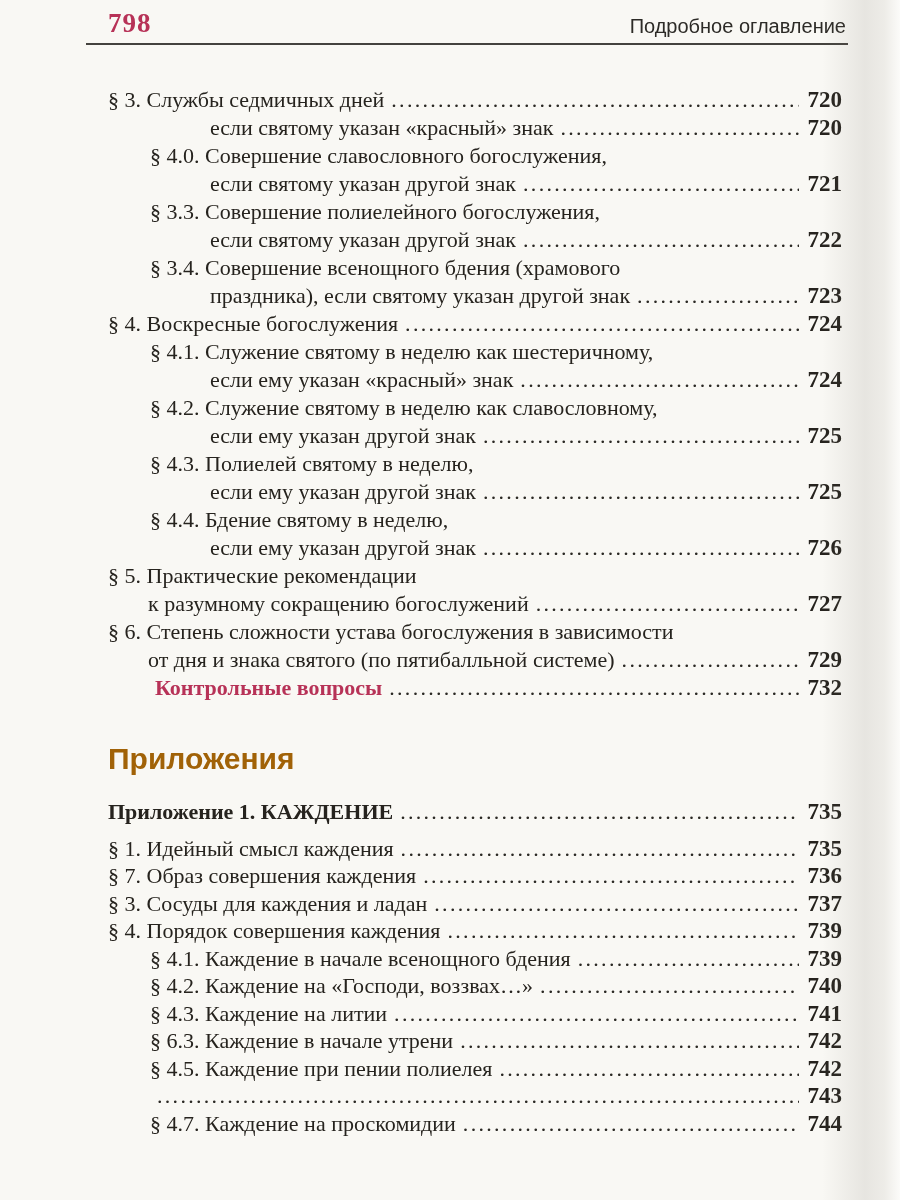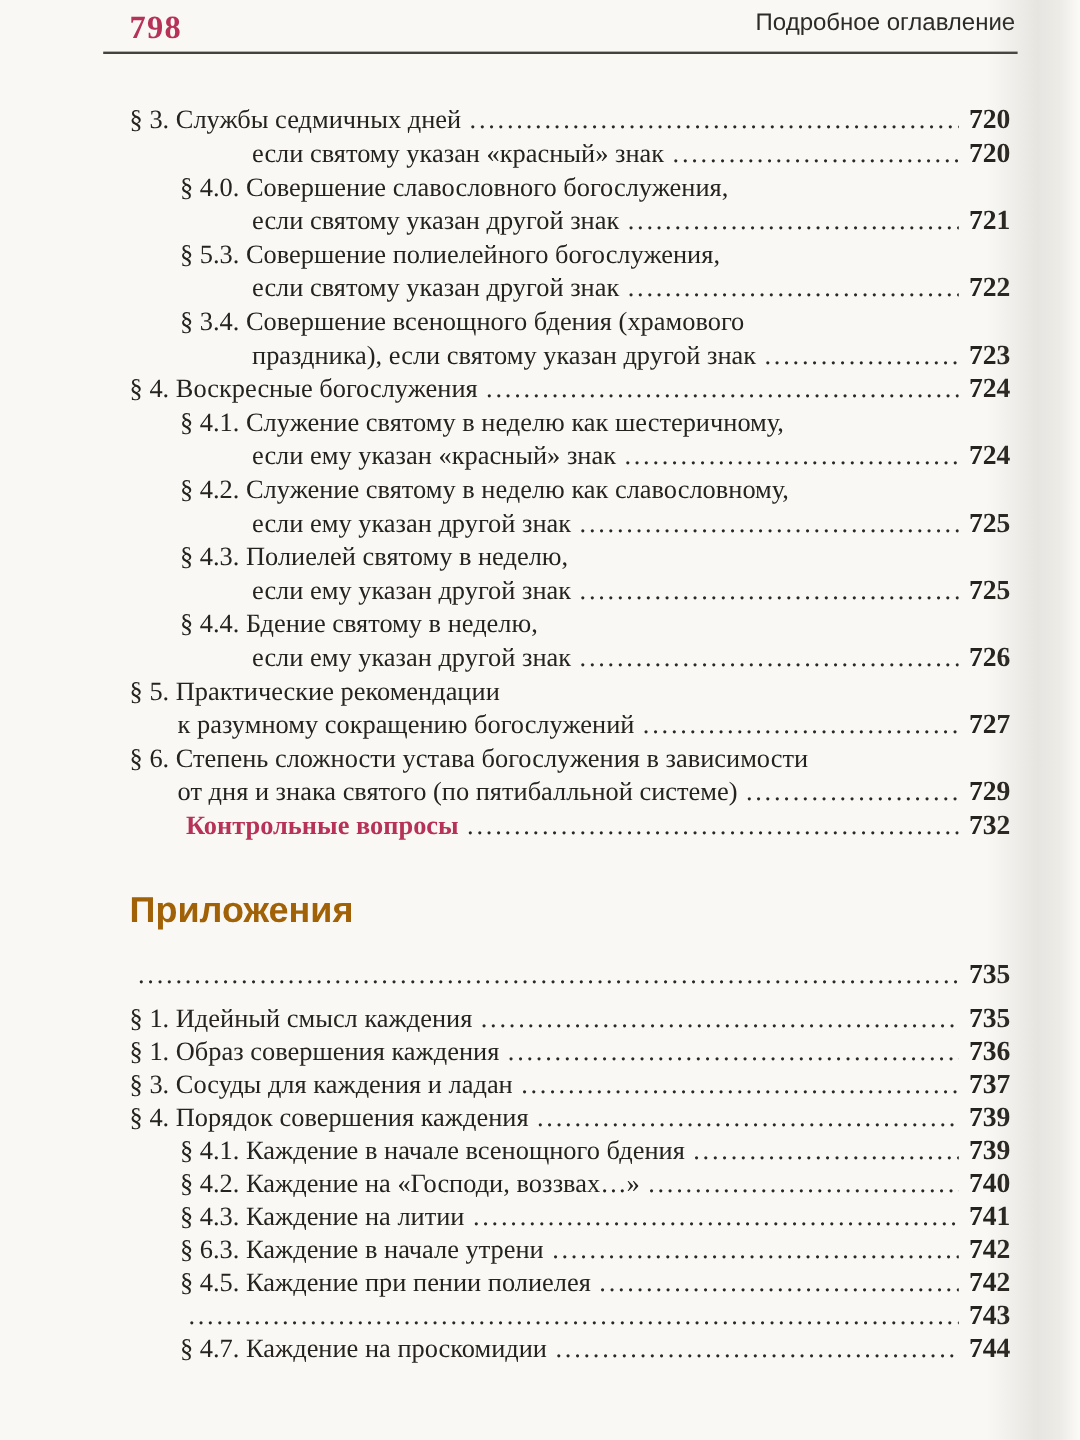--- a/index.html
+++ b/index.html
@@ -24,21 +24,21 @@
       rgba(135,130,122,0.16) 55%,
       rgba(135,130,122,0.10) 80%,
       rgba(255,255,255,0.45) 100%);
     pointer-events: none;
   }
 
   
   .header {
     margin: 8px 52px 0 86px;
     padding: 0 2px 5px 22px;
-    display: flex; justify-content: space-between; align-items: flex-start;
+    display: flex; justify-content: space-between; align-items: flex-end;
     border-bottom: 2px solid #44423e;
   }
   .page-num {
     font-weight: 700; font-size: 27px; line-height: 30px;
     letter-spacing: 1px;
   }
   .running-title {
     font-family: "Liberation Sans", "DejaVu Sans", sans-serif;
     font-size: 20px; color: #2d2b27;
   }
@@ -109,21 +109,21 @@
 
   </div>
 
   <div class="row ind-2">
     <span class="label">если святому указан другой знак</span>
     <span class="dots"></span>
     <span class="pagenum">721</span>
   </div>
 
   <div class="row ind-1">
-    <span class="label">§ 5.3. Совершение полиелейного богослужения,</span>
+    <span class="label">§ 3.3. Совершение полиелейного богослужения,</span>
 
   </div>
 
   <div class="row ind-2">
     <span class="label">если святому указан другой знак</span>
     <span class="dots"></span>
     <span class="pagenum">722</span>
   </div>
 
   <div class="row ind-1">
@@ -213,32 +213,33 @@
     <span class="label" style="color: rgb(183, 50, 87);">Контрольные вопросы</span>
     <span class="dots"></span>
     <span class="pagenum">732</span>
   </div>
 </section>
 
     <h2 class="appendix-heading">Приложения</h2>
 
     <section id="toc-appendix" class="appendix">
   <div class="row boldrow">
+    <span class="label">Приложение 1. КАЖДЕНИЕ</span>
     <span class="dots"></span>
     <span class="pagenum">735</span>
   </div>
 
   <div class="row">
     <span class="label">§ 1. Идейный смысл каждения</span>
     <span class="dots"></span>
     <span class="pagenum">735</span>
   </div>
 
   <div class="row">
-    <span class="label">§ 1. Образ совершения каждения</span>
+    <span class="label">§ 7. Образ совершения каждения</span>
     <span class="dots"></span>
     <span class="pagenum">736</span>
   </div>
 
   <div class="row">
     <span class="label">§ 3. Сосуды для каждения и ладан</span>
     <span class="dots"></span>
     <span class="pagenum">737</span>
   </div>
 

